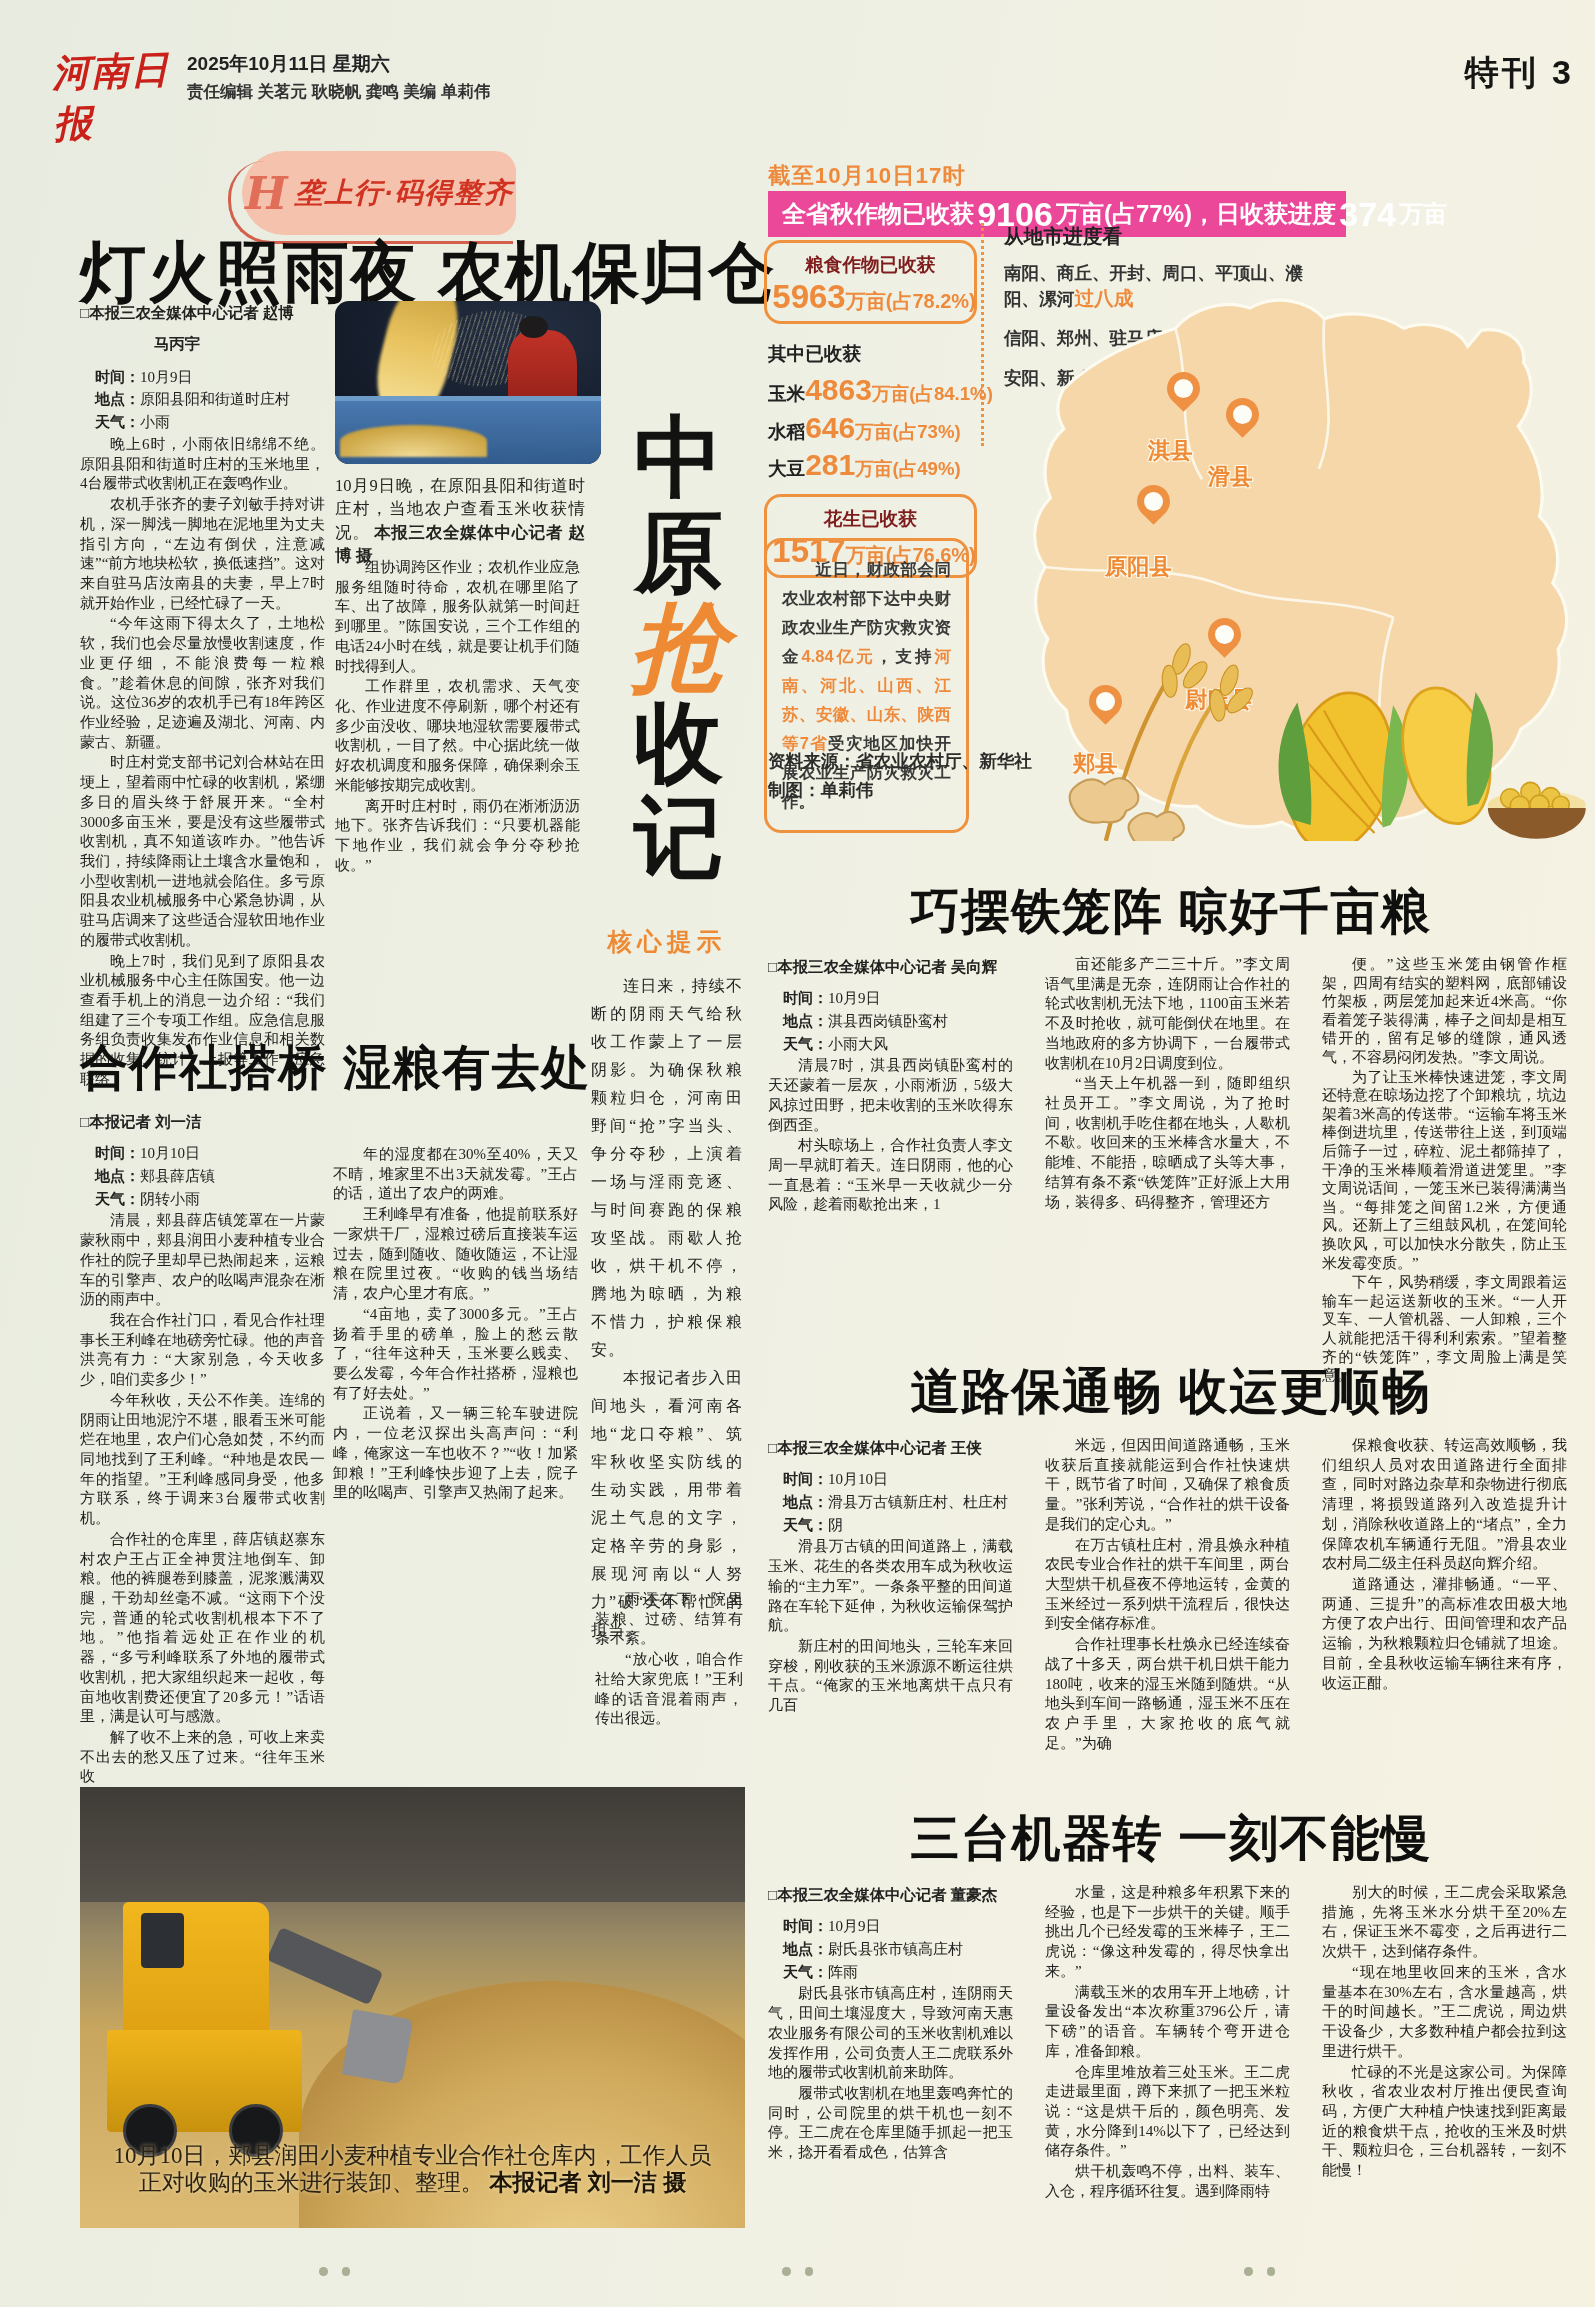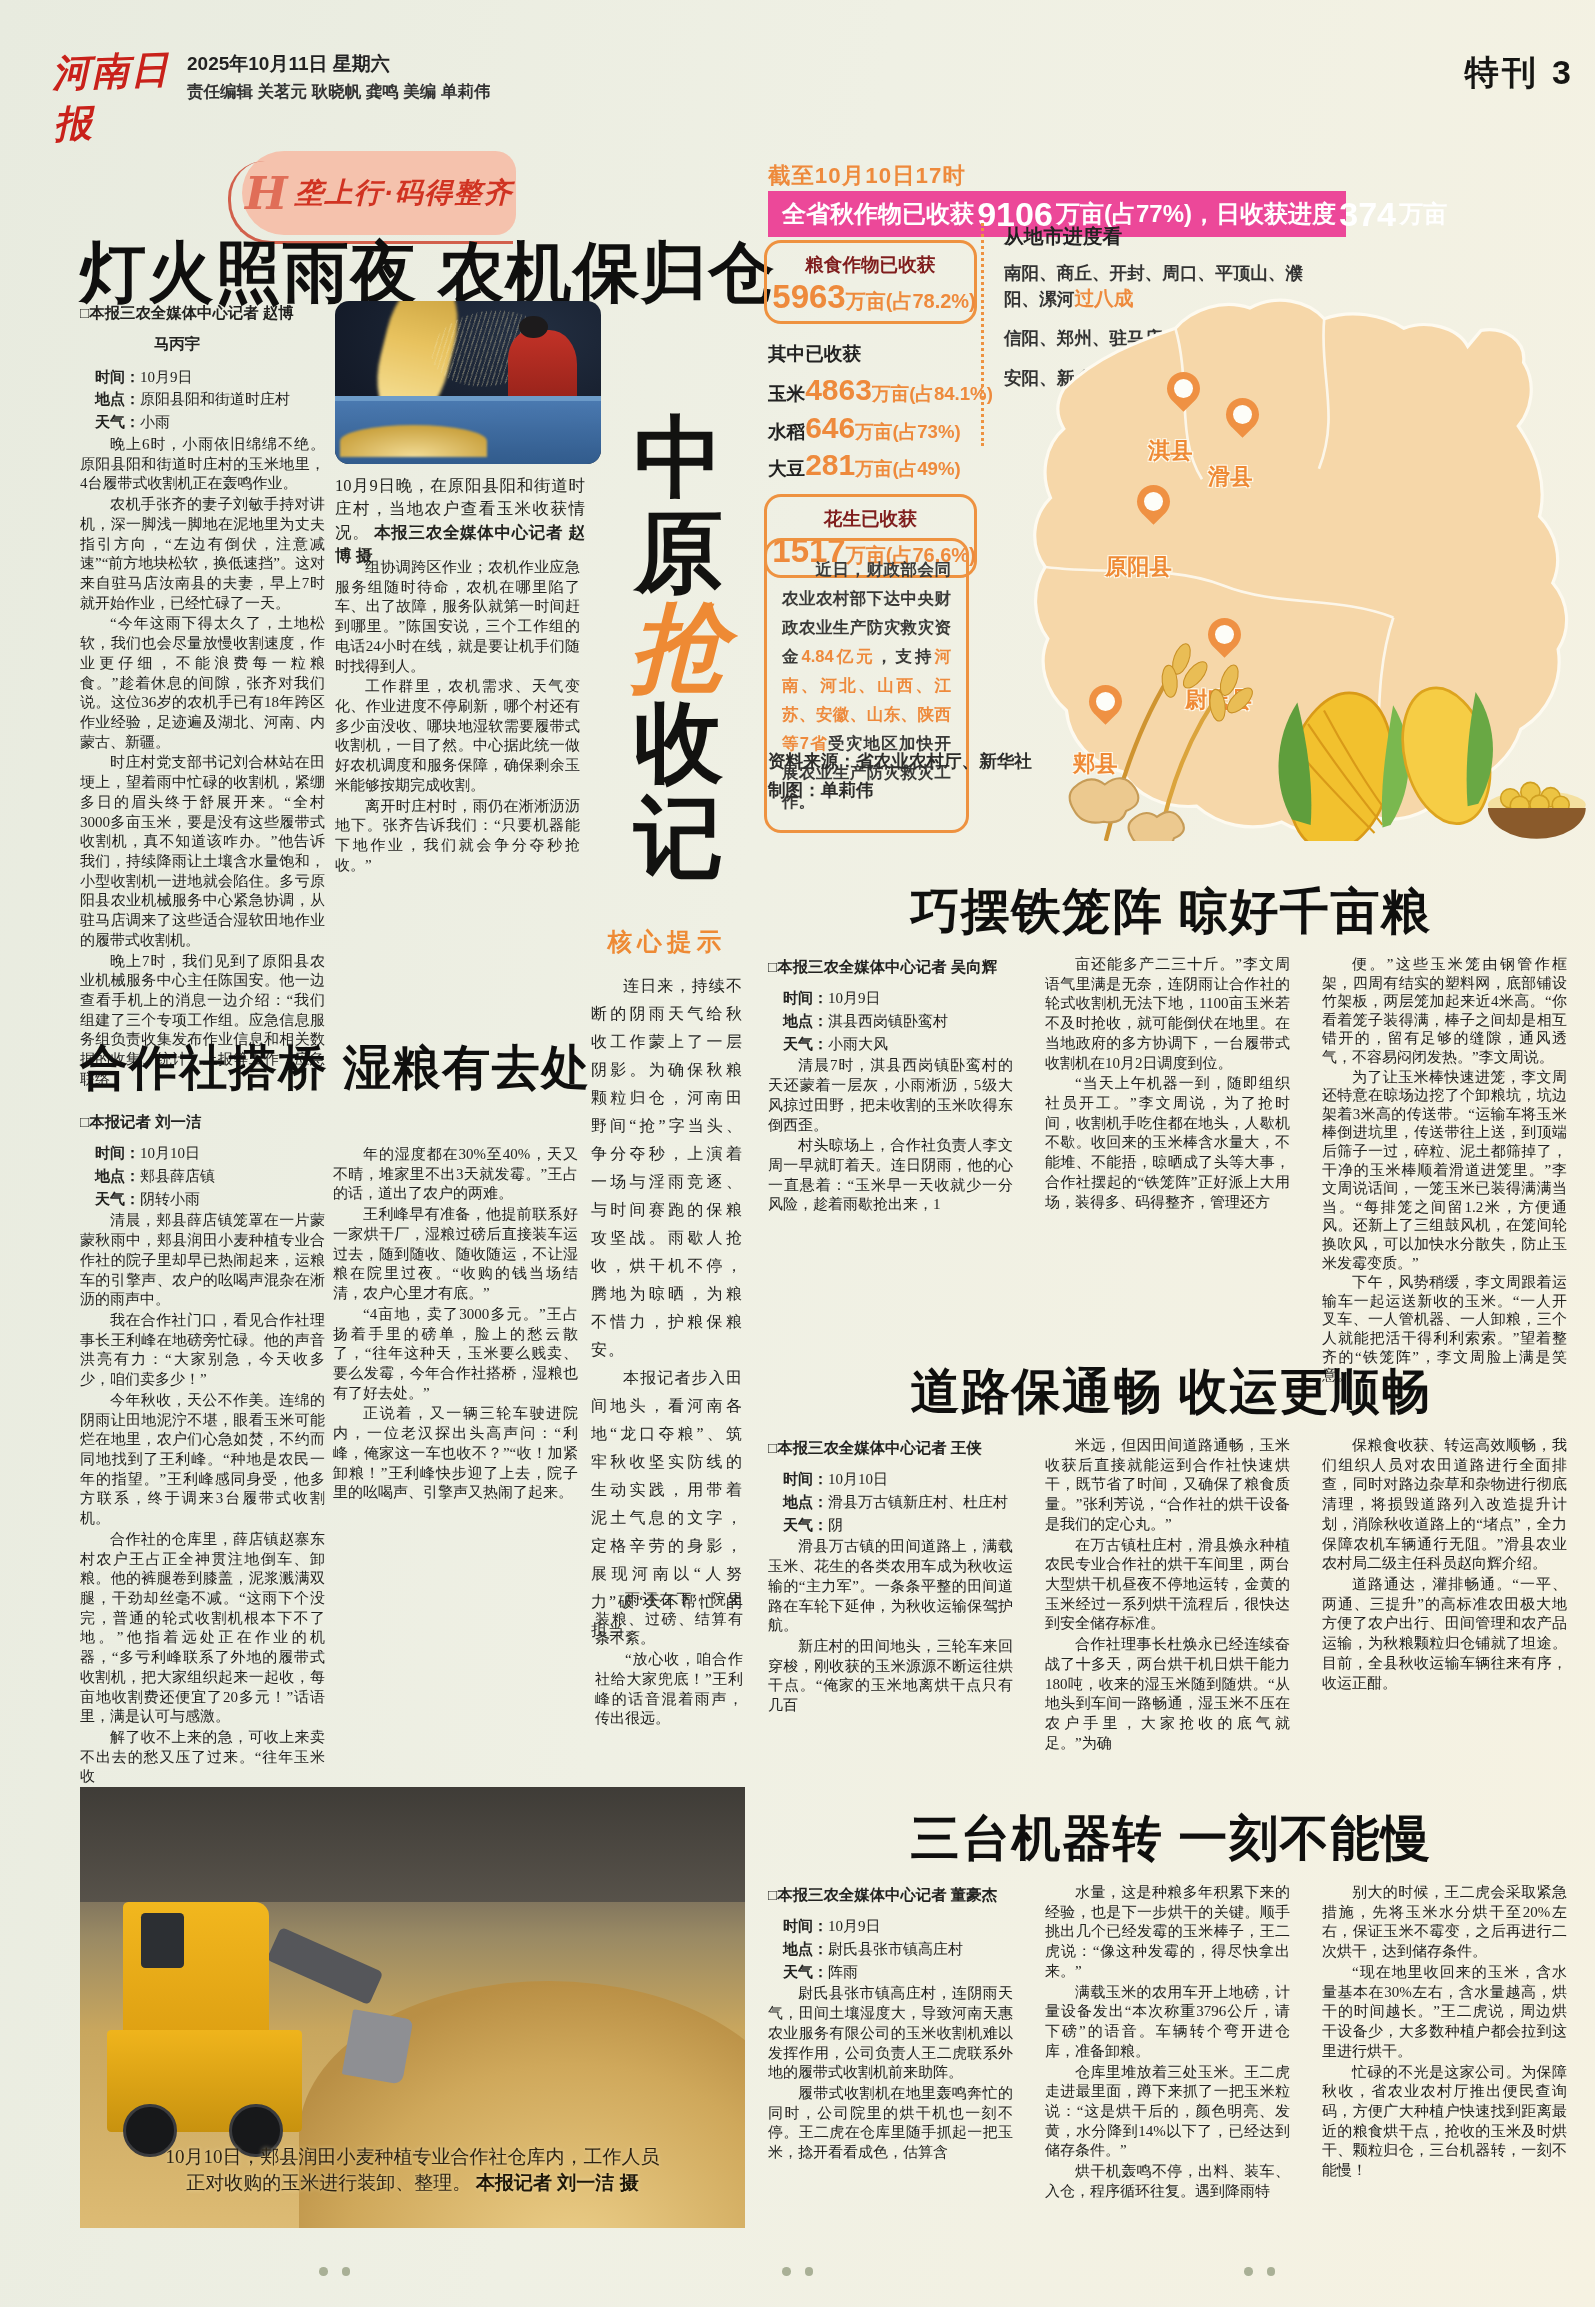--- a/index.html
+++ b/index.html
@@ -77,21 +77,21 @@
   .p2-pile{position:absolute;right:-8%;bottom:-14%;width:75%;height:70%;border-radius:50% 50% 0 0;
     background:radial-gradient(65% 90% at 55% 90%,#eccf8a 0%,#cfa85b 70%,#b98f45 100%);}
   .p2-loader{position:absolute;left:4%;bottom:16%;width:42%;height:58%;}
   .p2-cab{position:absolute;left:6%;top:0;width:52%;height:56%;background:linear-gradient(180deg,#f2b71e,#dd9f12);border-radius:5.3px 14px 3.2px 3.2px;}
   .p2-win{position:absolute;left:12%;top:8%;width:30%;height:38%;background:#2c2f33;border-radius:4.3px;}
   .p2-body{position:absolute;left:0;bottom:10%;width:70%;height:40%;background:linear-gradient(180deg,#efb41c,#c8920f);border-radius:4.3px;}
   .p2-arm{position:absolute;left:58%;top:18%;width:40%;height:14%;background:#55565a;transform:rotate(24deg);border-radius:5.3px;}
   .p2-bucket{position:absolute;left:86%;top:44%;width:22%;height:26%;background:#8e8f93;border-radius:2.1px 7.4px 9.6px 2.1px;transform:rotate(10deg);}
   .p2-wheel{position:absolute;bottom:0;width:17%;aspect-ratio:1;background:#17181a;border-radius:50%;border:3.2px solid #3a3b3e;}
   .p2-cap{position:absolute;left:0;width:100%;text-align:center;color:#2b2214;
-    font-family:"Liberation Serif","DejaVu Serif",serif;font-size:19px;line-height:26.6px;
+    font-family:"Liberation Serif","DejaVu Serif",serif;font-size:23px;line-height:26.6px;
     text-shadow:0 0 4.3px rgba(246,230,180,.8);}
   .p2-cap .cred{font-family:"Liberation Sans","DejaVu Sans",sans-serif;font-weight:700;color:#1c1508;}
   
   .dots{display:flex;gap:14px;}
   .dots i{width:8.5px;height:8.5px;border-radius:50%;background:#a9b096;}
 </style>
 </head>
 <body>
 
 <div class="abs" style="left:53px;top:46px;width:128px;height:59px;">
@@ -310,21 +310,21 @@
       <p><strong>天气：</strong>小雨大风</p>
     </div>
   <div>
       <p>清晨7时，淇县西岗镇卧鸾村的天还蒙着一层灰，小雨淅沥，5级大风掠过田野，把未收割的玉米吹得东倒西歪。</p>
       <p>村头晾场上，合作社负责人李文周一早就盯着天。连日阴雨，他的心一直悬着：“玉米早一天收就少一分风险，趁着雨歇抢出来，1</p>
     </div>
 </div>
 <div class="abs col" style="left:1045px;top:955px;width:245px;height:388px;">
   <div>
       <p>亩还能多产二三十斤。”李文周语气里满是无奈，连阴雨让合作社的轮式收割机无法下地，1100亩玉米若不及时抢收，就可能倒伏在地里。在当地政府的多方协调下，一台履带式收割机在10月2日调度到位。</p>
-      <p>“当天上午机器一到，随即组织社员开工。”李文周说，为了抢时间，收割机手吃住都在地头，人歇机不歇。收回来的玉米棒含水量大，不能堆、不能捂，晾晒成了头等大事，合作社摆起的“铁笼阵”正好派上大用场，装得多、码得整齐，管理还方</p>
+      <p>“当天上午机器一到，随即组织社员开工。”李文周说，为了抢时间，收割机手吃住都在地头，人歇机不歇。收回来的玉米棒含水量大，不能堆、不能捂，晾晒成了头等大事，结算有条不紊“铁笼阵”正好派上大用场，装得多、码得整齐，管理还方</p>
     </div>
 </div>
 <div class="abs col" style="left:1322px;top:955px;width:245px;height:388px;line-height:18.6px;">
   <div>
       <p>便。”这些玉米笼由钢管作框架，四周有结实的塑料网，底部铺设竹架板，两层笼加起来近4米高。“你看着笼子装得满，棒子之间却是相互错开的，留有足够的缝隙，通风透气，不容易闷闭发热。”李文周说。</p>
       <p>为了让玉米棒快速进笼，李文周还特意在晾场边挖了个卸粮坑，坑边架着3米高的传送带。“运输车将玉米棒倒进坑里，传送带往上送，到顶端后筛子一过，碎粒、泥土都筛掉了，干净的玉米棒顺着滑道进笼里。”李文周说话间，一笼玉米已装得满满当当。“每排笼之间留1.2米，方便通风。还新上了三组鼓风机，在笼间轮换吹风，可以加快水分散失，防止玉米发霉变质。”</p>
       <p>下午，风势稍缓，李文周跟着运输车一起运送新收的玉米。“一人开叉车、一人管机器、一人卸粮，三个人就能把活干得利利索索。”望着整齐的“铁笼阵”，李文周脸上满是笑意。</p>
     </div>
 </div>
 

